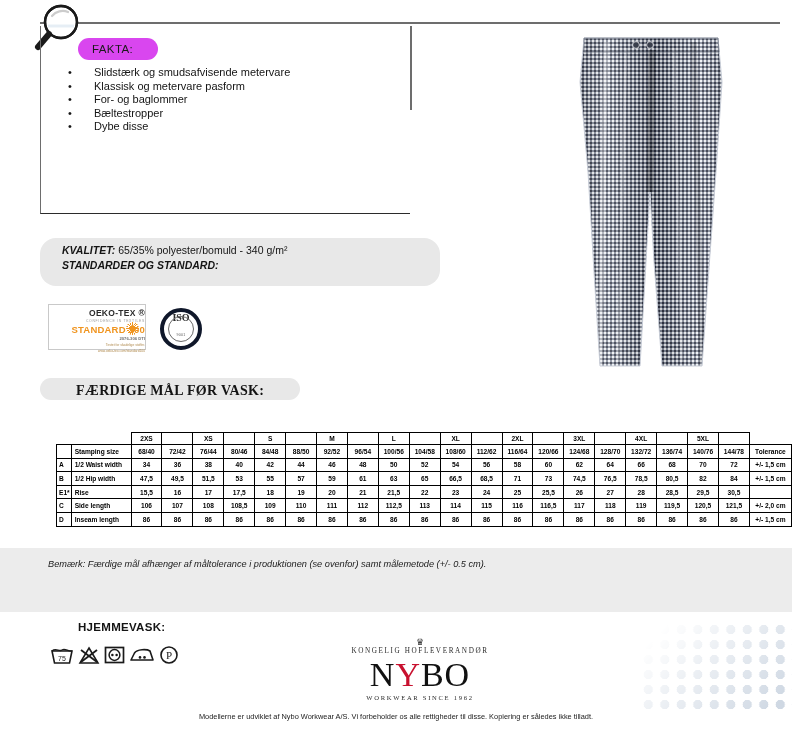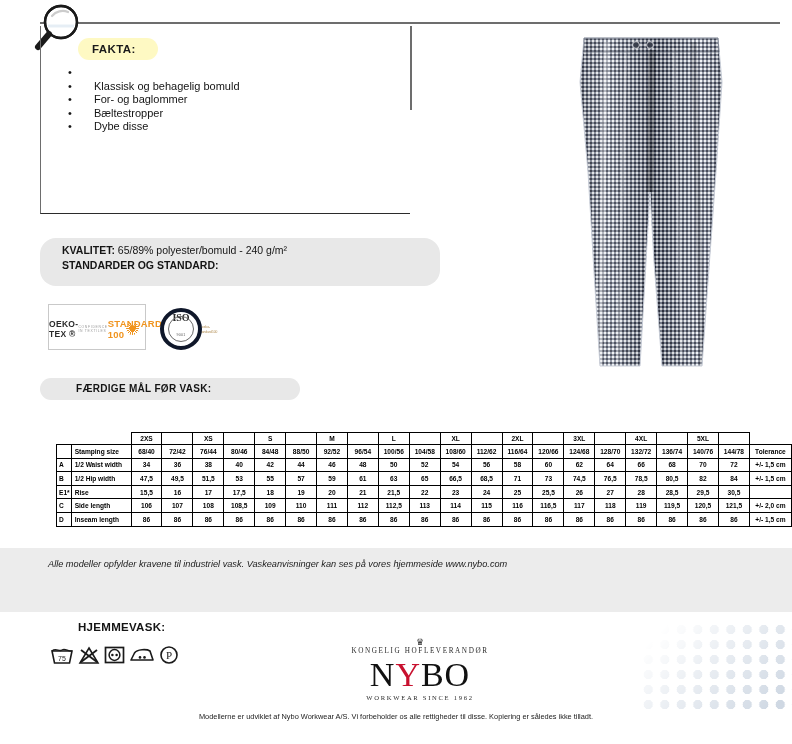--- a/index.html
+++ b/index.html
@@ -28,24 +28,24 @@
     position:absolute; left:40px; top:26px; width:370px; height:188px;
     border-left:1.5px solid #6d6d6d;
     border-bottom:1.5px solid #2b2b2b;
   }
   .fakta-box::after {
     content:""; position:absolute; right:-1.5px; top:0; width:1.5px; height:84px;
     background:#6d6d6d;
   }
   .pill {
     position:absolute;
-    background:#fef9c3;
+    background:#d946ef;
     border-radius:14px;
     display:flex; align-items:center;
-    font-weight:bold;
+    font-weight:normal;
     letter-spacing:0.4px;
   }
   .pill-fakta {
     left:78px; top:38px; width:80px; height:22px;
     padding-left:14px; font-size:11.5px; color:#1a1a1a;
   }
   .fakta-list {
     position:absolute; left:68px; top:66px;
     font-size:11px; line-height:13.6px; color:#141414;
   }
@@ -54,27 +54,27 @@
 
   
   .kv-pill {
     position:absolute; left:40px; top:238px; width:400px; height:48px;
     background:#e8e8e8; border-radius:16px;
   }
   .kv-lines {
     position:absolute; left:62px; top:243px;
     font-size:10.5px; line-height:14.6px; color:#141414;
   }
-  .kv-lines b { font-weight:bold; }
+  .kv-lines b { font-weight:bold;font-style:italic; }
 
   
   .oeko {
     position:absolute; left:48px; top:304px; width:98px; height:46px;
     background:#fff; border:1px solid #c9c9c9;
-    display:flex; flex-direction:row; align-items:center;
+    display:flex; flex-direction:column; align-items:flex-end;
     justify-content:flex-start; padding-top:3px;
   }
   .oeko .l1 { font-size:8.5px; letter-spacing:0.3px; color:#2b2b2b; font-weight:bold; }
   .oeko .l2 { font-size:3.4px; letter-spacing:0.7px; color:#9a9a9a; margin-top:1px; }
   .oeko .l3 { font-size:9.5px; font-weight:bold; color:#f0941e; letter-spacing:0.2px; margin-top:1px; }
   .oeko .l4 { font-size:4.2px; font-weight:bold; color:#6f6f6f; margin-top:1px; }
   .oeko .l5 { font-size:3.3px; color:#b08a4e; margin-top:2px; text-align:center; line-height:4.4px; }
   .oeko-sun {
     position:absolute; right:6px; top:17px; width:13px; height:13px;
     border-radius:50%;
@@ -96,21 +96,21 @@
   .iso-txt { font-size:10px; font-weight:bold; color:#2b2b2b; font-family:"Liberation Serif", serif; }
   .iso-sub { position:absolute; bottom:9px; font-size:3.6px; color:#5a5a5a; letter-spacing:0.3px; }
 
   
   .fm-pill {
     position:absolute; left:40px; top:378px; width:260px; height:22px;
     background:#e8e8e8; border-radius:11px;
   }
   .fm-label {
     position:absolute; left:76px; top:383px;
-    font-size:10px; font-weight:bold; letter-spacing:0.3px; color:#141414;
+    font-size:14px; font-weight:bold; letter-spacing:0.3px; color:#141414;font-family:Liberation Serif, serif;
   }
 
   
   .tbl-wrap { position:absolute; left:56px; top:432px; }
   table.meas { border-collapse:collapse; font-size:6.6px; color:#000; }
   table.meas td {
     border:1px solid #000;
     height:13.6px;
     text-align:center;
     vertical-align:middle;
@@ -186,44 +186,45 @@
     <path d="M20 24 H46" stroke="#e6eef5" stroke-width="3"></path>
     <circle cx="33" cy="20" r="16" fill="none" stroke="#1a1a1a" stroke-width="2.4"></circle>
     <path d="M21 32 L10 45" stroke="#1a1a1a" stroke-width="6" stroke-linecap="round"></path>
   </svg>
 
   <div class="fakta-box"></div>
   <div class="pill pill-fakta">FAKTA:</div>
   <div class="fakta-list">
     <div class="row">
       <span class="bul">•</span>
+      <span>Slidstærk og smudsafvisende metervare</span>
     </div>
     <div class="row">
       <span class="bul">•</span>
-      <span>Klassisk og behagelig bomuld</span>
+      <span>Klassisk og metervare pasform</span>
     </div>
     <div class="row">
       <span class="bul">•</span>
       <span>For- og baglommer</span>
     </div>
     <div class="row">
       <span class="bul">•</span>
       <span>Bæltestropper</span>
     </div>
     <div class="row">
       <span class="bul">•</span>
       <span>Dybe disse</span>
     </div>
   </div>
 
   <div class="kv-pill"></div>
   <div class="kv-lines">
     <div>
       <b>KVALITET:</b>
-      <span>65/89% polyester/bomuld - 240 g/m²</span>
+      <span>65/35% polyester/bomuld - 340 g/m²</span>
     </div>
     <div>
       <b>STANDARDER OG STANDARD:</b>
     </div>
   </div>
 
   <div class="oeko">
     <div class="l1">OEKO-TEX ®</div>
     <div class="l2">CONFIDENCE IN TEXTILES</div>
     <div class="l3">STANDARD 100</div>
@@ -418,21 +419,21 @@
             <td class="sz">86</td>
             <td class="sz">86</td>
             <td class="tol">+/- 1,5 cm</td>
           </tr>
         </tbody>
     </table>
   </div>
 
   <div class="note-strip"></div>
   <div class="note-txt">
-    <div>Alle modeller opfylder kravene til industriel vask. Vaskeanvisninger kan ses på vores hjemmeside www.nybo.com</div>
+    <div>Bemærk: Færdige mål afhænger af måltolerance i produktionen (se ovenfor) samt målemetode (+/- 0.5 cm).</div>
   </div>
 
   <div class="hjem-label">HJEMMEVASK:</div>
 
   <div class="care-row">
     <svg width="24" height="20" viewBox="0 0 24 20">
       <path d="M2 6 H22 L19.5 18 H4.5 Z" fill="none" stroke="#1a1a1a" stroke-width="1.6"></path>
       <path d="M2 6 C6 2.5 9 7 12 5 C15 3 18 6.5 22 6" fill="none" stroke="#1a1a1a" stroke-width="1.4"></path>
       <text x="12" y="16" font-size="7" text-anchor="middle" fill="#1a1a1a" font-family="Liberation Sans, sans-serif">75</text>
     </svg>

